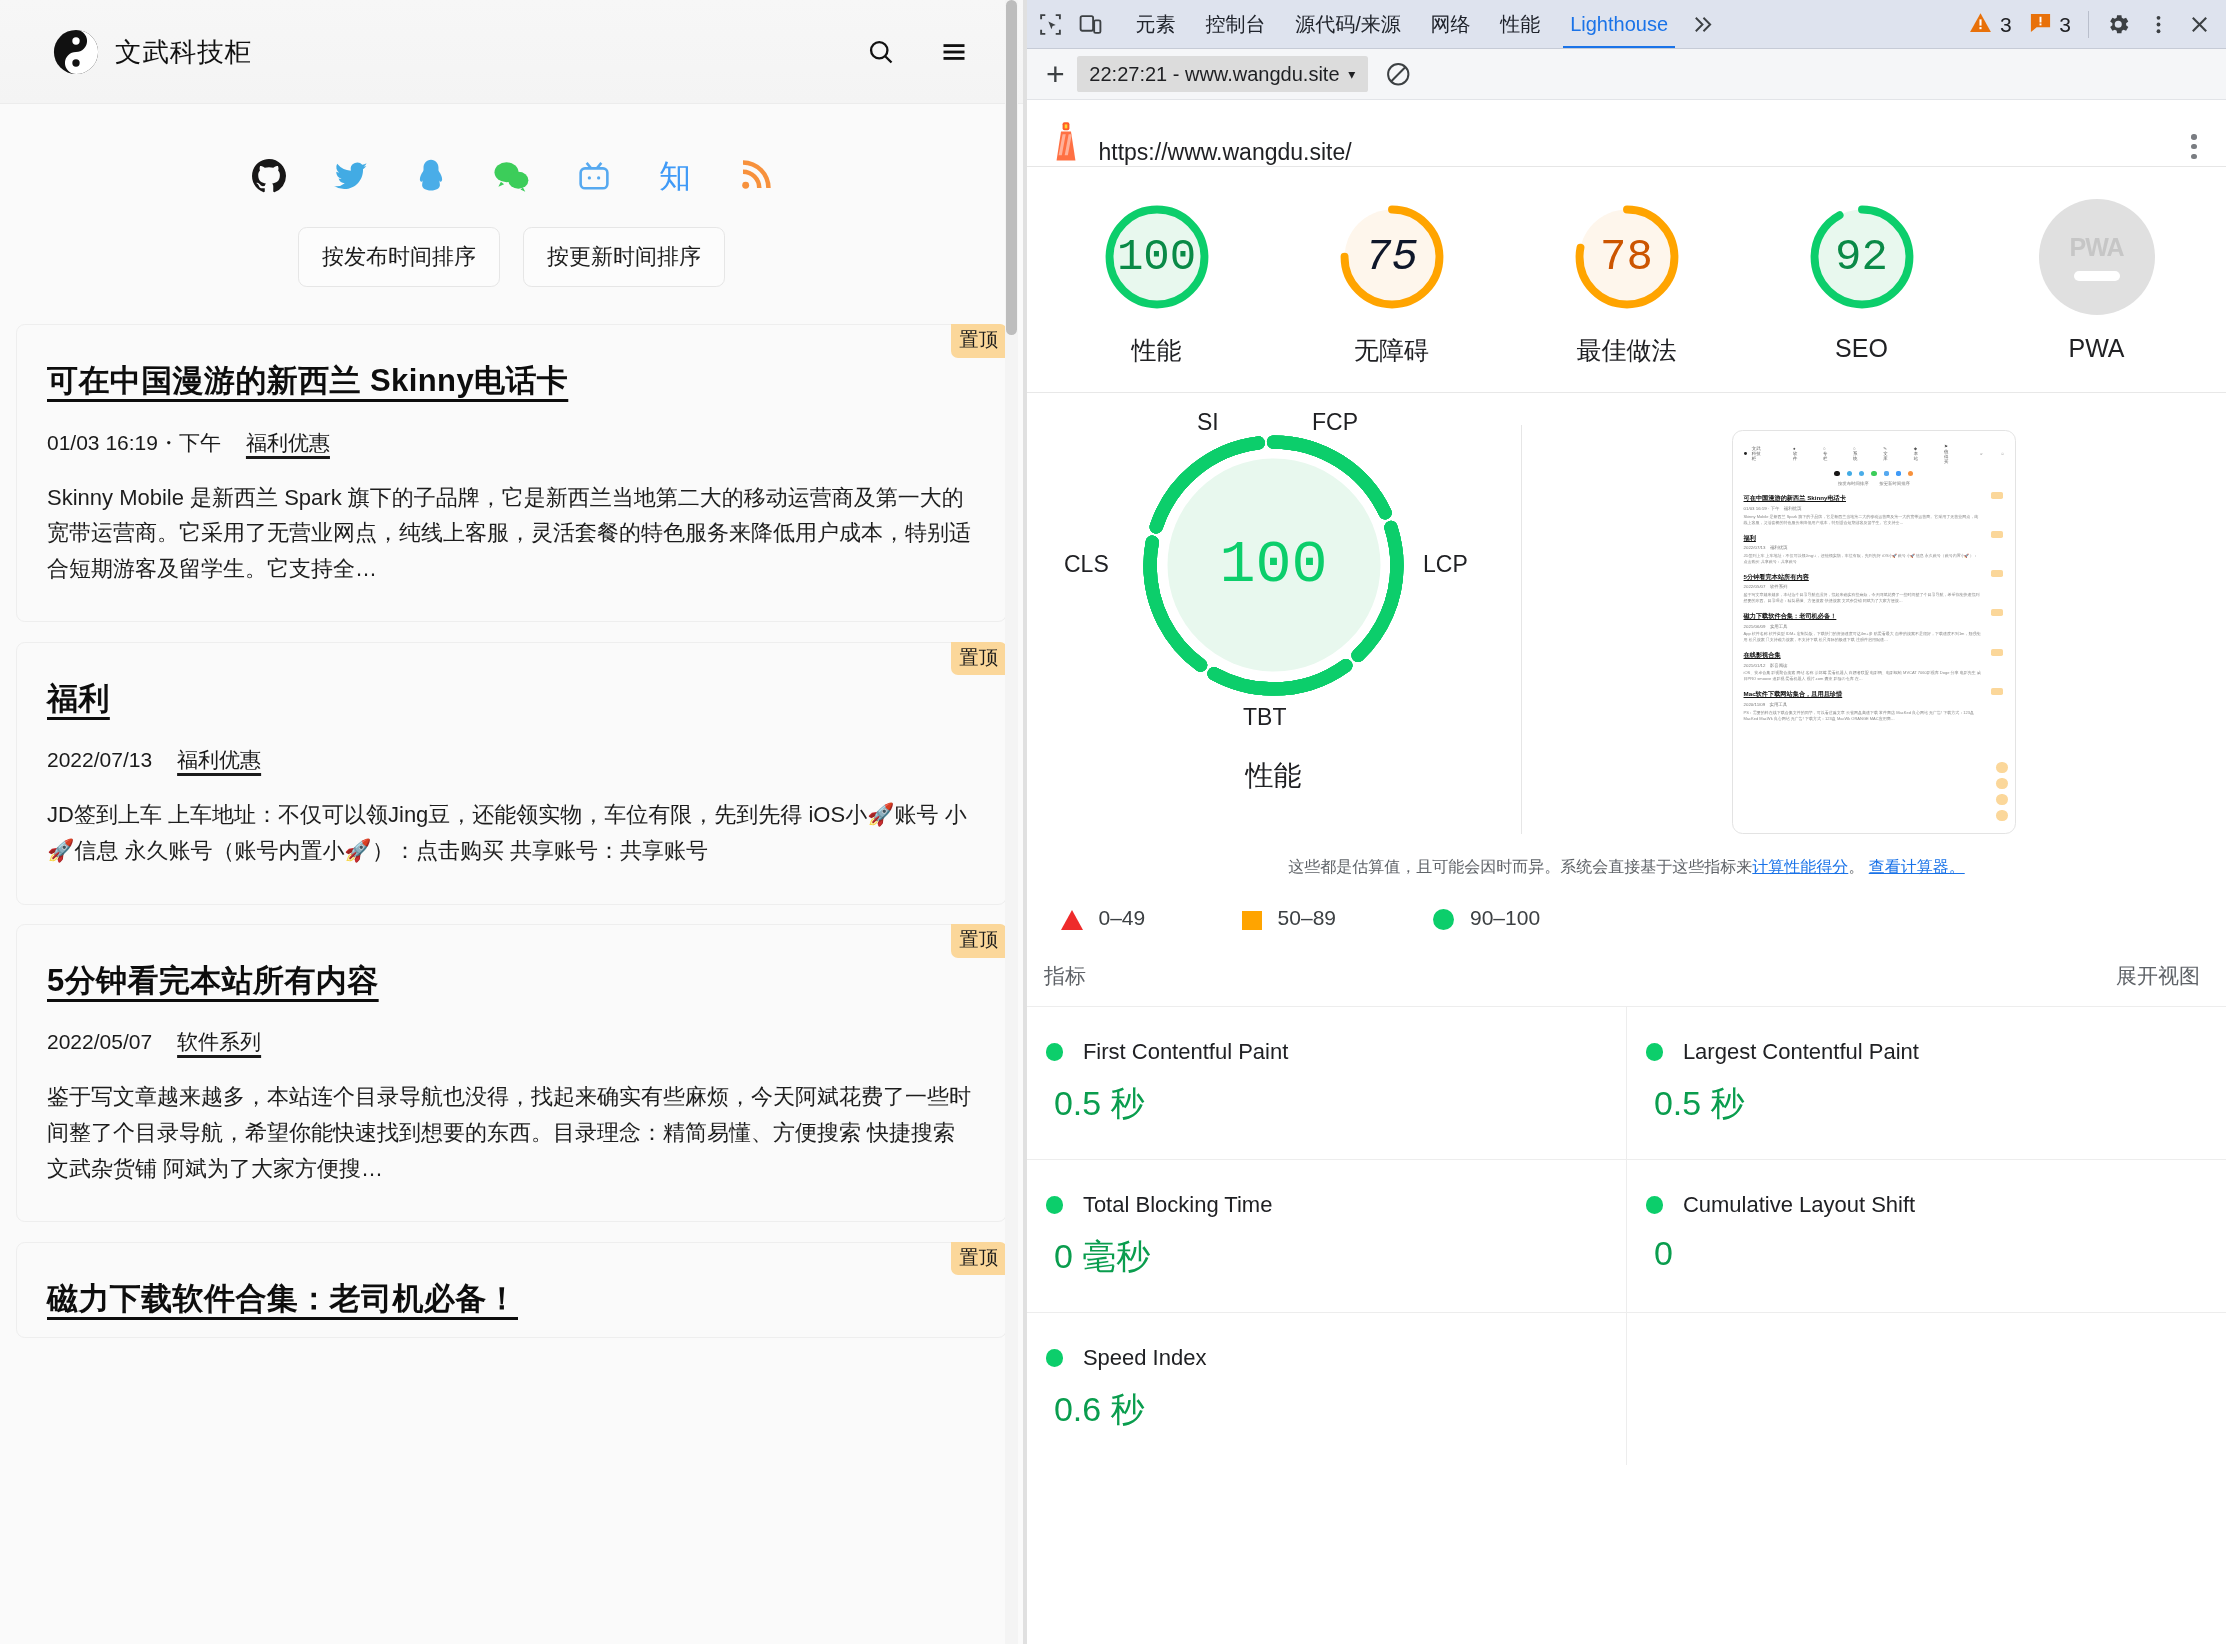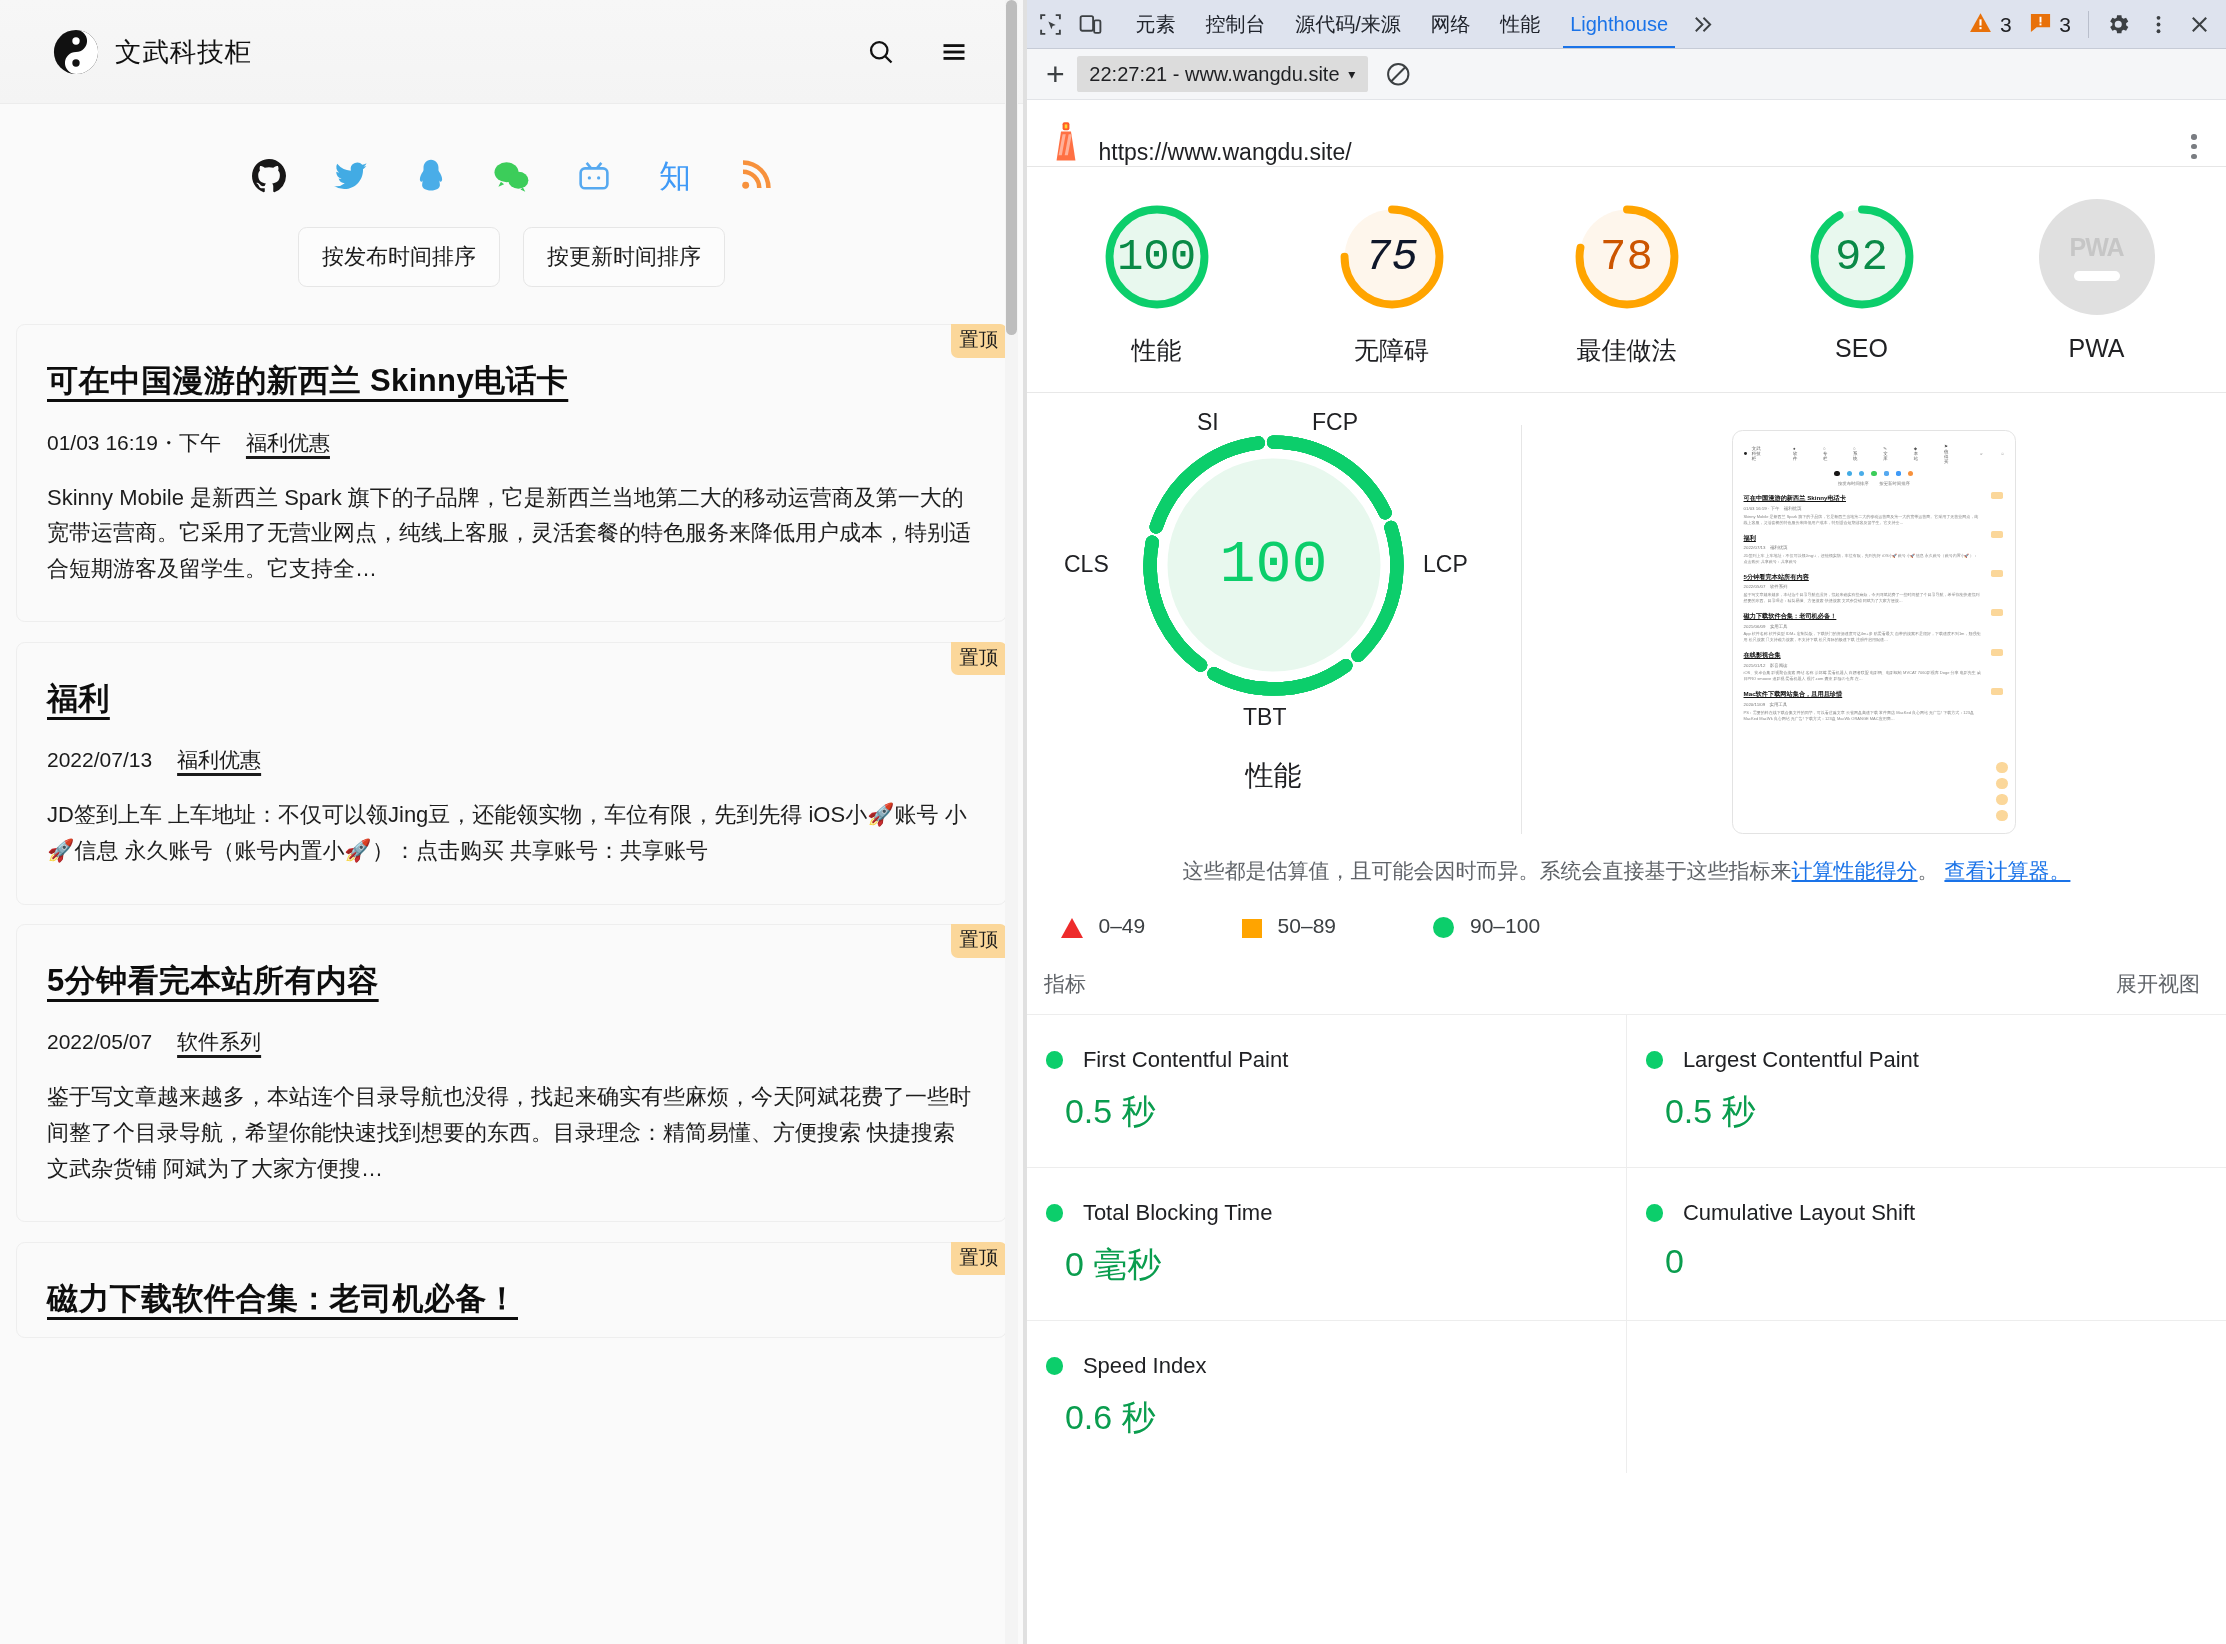--- a/index.html
+++ b/index.html
@@ -152,42 +152,42 @@
   .tn-dot { width: 5.3px; height: 5.3px; border-radius: 1.8px; }
   .tn-sorts { display: flex; gap: 10.6px; justify-content: center; margin-top: 5.3px; font-size: 4.4px; color: #777; }
   .tn-art { margin-top: 8px; position: relative; padding-right: 23px;}
   .tn-t { font-size: 6.2px; font-weight: 700; color: #111; text-decoration: underline; }
   .tn-m { font-size: 4.4px; color: #777; margin-top: 2.6px; }
   .tn-b { font-size: 4px; color: #888; margin-top: 2.6px; line-height: 1.5; }
   .tn-badge { position: absolute; right: 1.8px; top: -2.6px; background: #fbd79a; width: 11.5px; height: 7px; border-radius: 1.8px;}
   .tn-fabs { position: absolute; right: 7px; bottom: 12.4px; display: flex; flex-direction: column; gap: 4.4px; }
   .tn-fab { width: 11.5px; height: 11.5px; border-radius: 50%; background: #fbd79a; }
 
-  .est-note { text-align: center; font-size: 21px; line-height: 1.6; color: #5f6368; padding: 19.4px 58px 0; }
+  .est-note { text-align: center; font-size: 16px; line-height: 1.6; color: #5f6368; padding: 19.4px 58px 0; }
   .est-note a { color: #1a73e8; text-decoration: underline; cursor: pointer; }
   .legend { display: flex; justify-content: flex-start; gap: 97px; padding: 26.5px 0 0 34px; align-items: center; }
   .lg-item { display: flex; align-items: flex-end; gap: 16px; font-size: 21px; color: #3c4043; }
   .tri { width: 0; height: 0; border-left: 11.5px solid transparent; border-right: 11.5px solid transparent; border-bottom: 20px solid #ee2b2b; }
   .sq { width: 19.4px; height: 19.4px; background: #ffa400; }
   .ci { width: 21px; height: 21px; border-radius: 50%; background: #0cce6b; }
 
   .metrics-hd {
     display: flex; align-items: center; padding: 32px 26.5px 0 17.6px; font-size: 21px; color: #5f6368;
   }
   .metrics-hd .expand { margin-left: auto; cursor: pointer; }
 
   .metrics-grid { display: grid; grid-template-columns: 1fr 1fr; margin-top: 16px; }
   .metric {
     padding: 32px 17.6px 32px 19.4px; border-top: 0.9px solid #ededed;
   }
   .metric:nth-child(odd) { border-right: 0.9px solid #ededed; }
   .m-top { display: flex; align-items: center; gap: 19.4px; }
   .m-dot { width: 17.6px; height: 17.6px; border-radius: 50%; background: #0cce6b; flex: 0 0 17.6px; }
   .m-name { font-size: 22px; color: #202124; }
-  .m-val { font-size: 34px; color: #0a9d4e; margin-top: 16px; margin-left: 19px; }
+  .m-val { font-size: 34px; color: #0a9d4e; margin-top: 16px; margin-left: 8px; }
 </style>
 </head>
 <body>
 
 <div class="root">
 
   <div class="site">
 
     <div class="site-header">
       <div class="brand">

